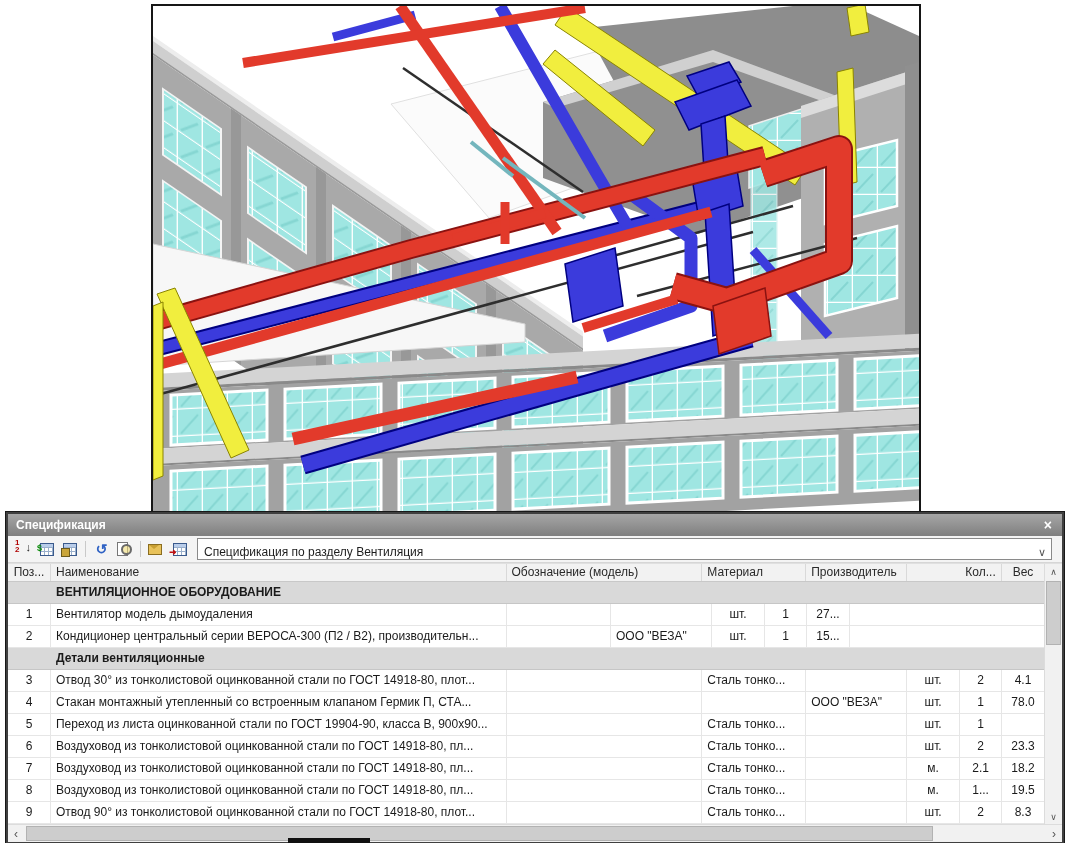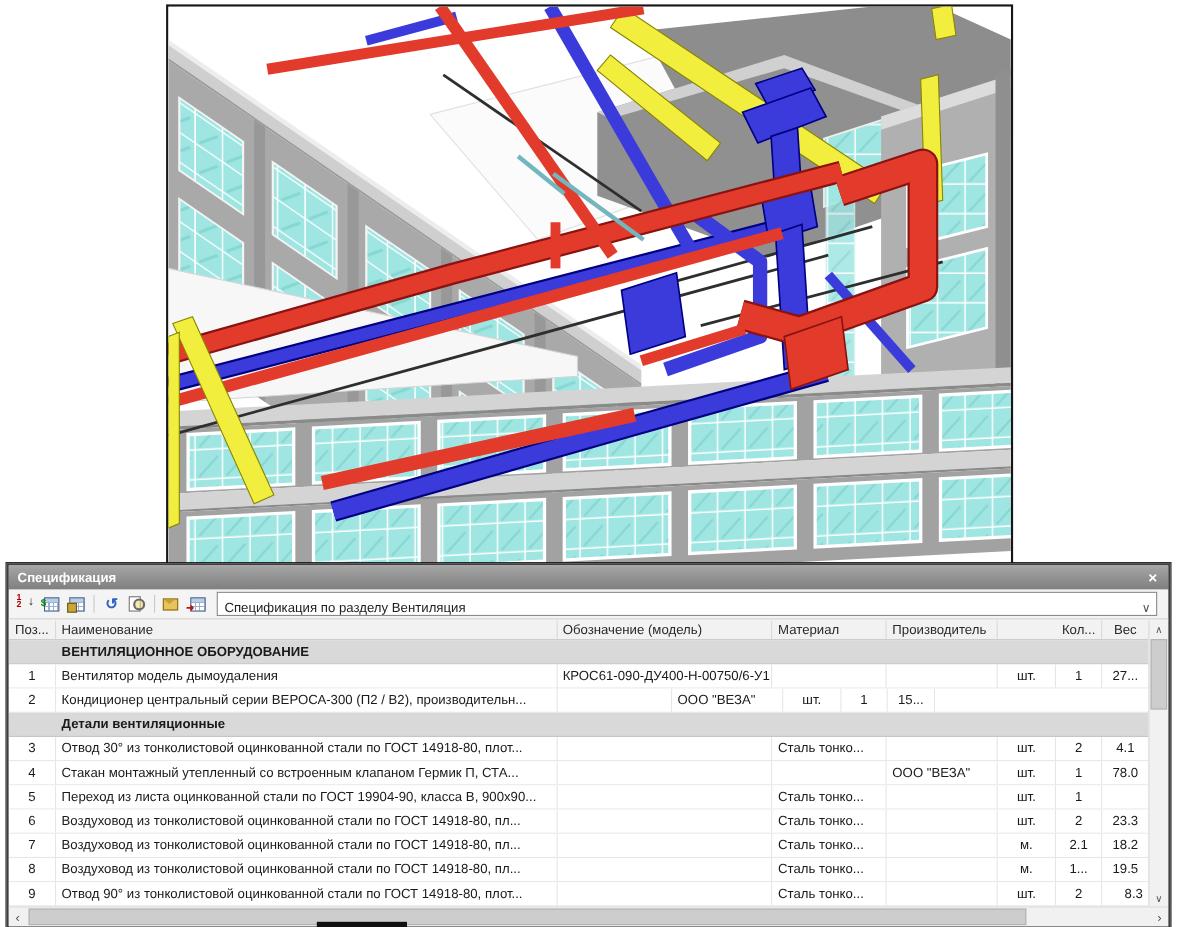--- a/index.html
+++ b/index.html
@@ -290,21 +290,20 @@
         <div class="th" style="width: 43px; text-align: center;">Вес</div>
       </div>
     <div class="tbody">
         <div class="tr group">
           <div class="td" style="width: 43px;"></div>
           <div class="td" style="flex: 1 1 0%;">ВЕНТИЛЯЦИОННОЕ ОБОРУДОВАНИЕ</div>
         </div>
         <div class="tr">
           <div class="td" style="width: 43px; text-align: center;">1</div>
           <div class="td" style="width: 456px;">Вентилятор модель дымоудаления</div>
-          <div class="td" style="width: 196px;">КРОС61-090-ДУ400-Н-00750/6-У1</div>
           <div class="td" style="width: 104px;"></div>
           <div class="td" style="width: 101px;"></div>
           <div class="td" style="width: 53px; text-align: center;">шт.</div>
           <div class="td" style="width: 42px; text-align: center;">1</div>
           <div class="td" style="width: 43px; text-align: center;">27...</div>
         </div>
         <div class="tr">
           <div class="td" style="width: 43px; text-align: center;">2</div>
           <div class="td" style="width: 456px;">Кондиционер центральный серии ВЕРОСА-300 (П2 / В2), производительн...</div>
           <div class="td" style="width: 104px;"></div>
@@ -378,21 +377,21 @@
           <div class="td" style="width: 43px; text-align: center;">19.5</div>
         </div>
         <div class="tr">
           <div class="td" style="width: 43px; text-align: center;">9</div>
           <div class="td" style="width: 456px;">Отвод 90° из тонколистовой оцинкованной стали по ГОСТ 14918-80,  плот...</div>
           <div class="td" style="width: 196px;"></div>
           <div class="td" style="width: 104px;">Сталь тонко...</div>
           <div class="td" style="width: 101px;"></div>
           <div class="td" style="width: 53px; text-align: center;">шт.</div>
           <div class="td" style="width: 42px; text-align: center;">2</div>
-          <div class="td" style="width: 43px; text-align: right;">8.3</div>
+          <div class="td" style="width: 43px; text-align: center;">8.3</div>
         </div>
       </div>
     <div class="filler-row"></div>
 
     <div class="vscroll">
       <span class="sarrow">∧</span>
       <span class="vthumb"></span>
       <span class="spacer"></span>
       <span class="sarrow">∨</span>
     </div>

